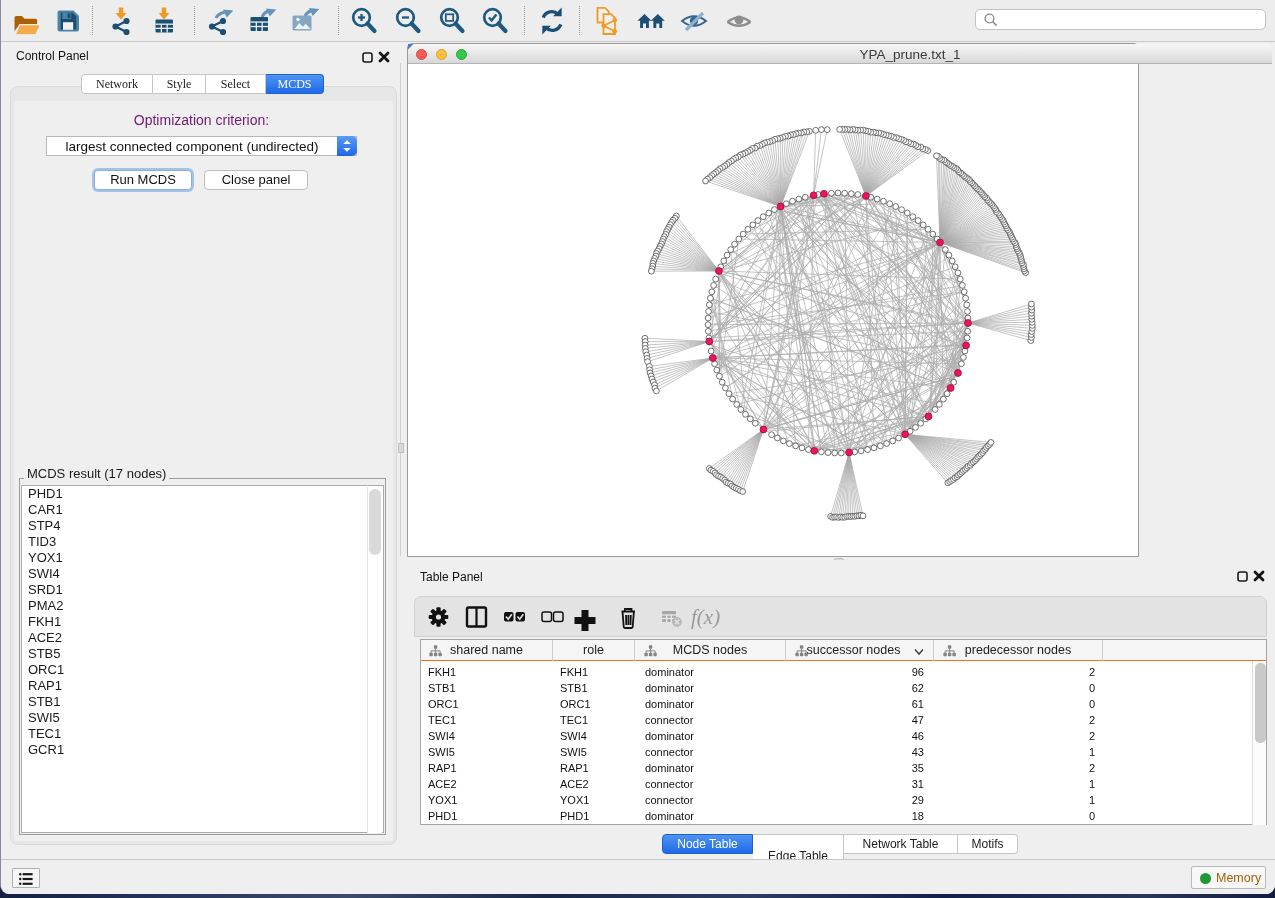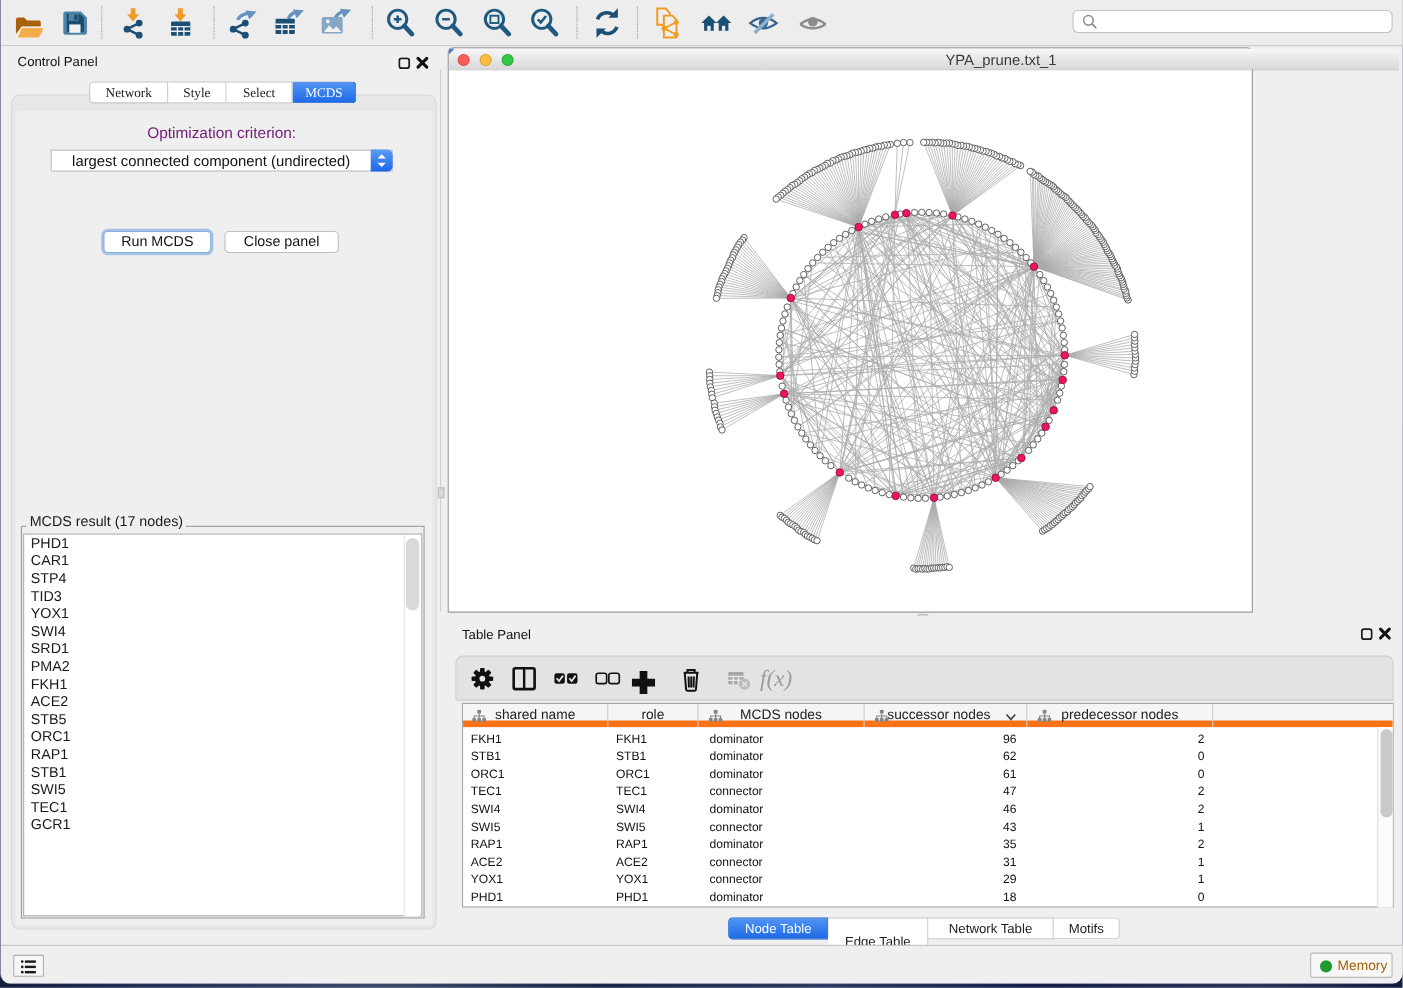--- a/index.html
+++ b/index.html
@@ -24,21 +24,21 @@
 .tabrow .t.last { border-radius:0 4px 4px 0; }
 .tabrow .t.sel { background:linear-gradient(#4f94f2,#1e6ae8); border-color:#1e62d0; color:#fff; }
 .cpcontent { position:absolute; left:9px; top:86px; width:387px; height:759px;
   background:#e7e7e7; border:1px solid #d9d9d9; border-radius:8px; }
 .cpinner { position:absolute; left:3px; top:14px; width:379px; height:740px; background:#efefef; border-radius:3px; }
 .combo { position:absolute; left:45px; top:136px; width:311px; height:20px; background:#fff;
   border:1px solid #b8b8b8; border-radius:0; }
 .combo .stepper { position:absolute; right:-1px; top:-1px; width:20px; height:20px;
   background:linear-gradient(#5a9cf5,#1d66e8); border-radius:0 5px 5px 0; }
 .btn { position:absolute; height:20px; background:#fff; border:1px solid #bdbdbd; border-radius:4px;
-  text-align:center; line-height:18px; font-size:13px; color:#111;margin-top:40px; }
+  text-align:center; line-height:18px; font-size:13px; color:#111; }
 .fieldset { position:absolute; left:18px; top:478px; width:367px; height:357px;
   border:1px solid #9d9d9d; }
 .legend { position:absolute; left:23px; top:466px; background:#efefef; padding:0 3px; font-size:13px; z-index:2; }
 .mlist { position:absolute; left:20px; top:485px; width:363px; height:348px; background:#fff;
   border:1px solid #ababab; line-height:16px; padding:0 0 0 6px; font-size:13px; }
 .mscroll { position:absolute; left:345px; top:1px; width:15px; height:346px; background:#fff; border-left:1px solid #e3e3e3;}
 .mthumb { position:absolute; left:1px; top:2px; width:12px; height:66px; background:#d9d9d9; border-radius:6px; }
 
 .netwin { position:absolute; left:406px; top:43px; width:732px; height:514px;
   background:#fff; border:1px solid #9a9a9a; border-radius:5px 5px 0 0; }
@@ -47,21 +47,21 @@
   border-radius:4px 4px 0 0; }
 .light { position:absolute; top:4.5px; width:11px; height:11px; border-radius:50%; }
 .netcontent { position:absolute; left:0; top:21px; width:864px; height:492px; overflow:hidden; }
 
 .tp { position:absolute; left:406px; top:560px; width:866px; height:299px; background:#efefef; }
 .tptoolbar { position:absolute; left:413px; top:596px; width:853px; height:41px; background:#e3e3e3;
   border:1px solid #d0d0d0; border-radius:7px 7px 0 0; }
 .tbl { position:absolute; left:419px; top:639px; width:847px; height:186px; background:#fff;
   border:1px solid #a5a5a5; font-size:12.5px; }
 .thead { position:absolute; left:0; top:0; width:845px; height:21px; background:#f5f5f5;
-  border-bottom:6px solid #f97316; }
+  border-bottom:1px solid #f97316; }
 .hcell { position:absolute; top:0; height:21px; border-right:1px solid #cccccc; }
 .hlabel { position:absolute; top:3px; width:100%; text-align:center; font-size:12.5px; color:#222; }
 .row { position:absolute; left:0; height:16px; width:845px; }
 .cell { position:absolute; top:4px; font-size:11px; color:#111; }
 .num { text-align:right; }
 .vscroll { position:absolute; left:831px; top:21px; width:14px; height:164px; background:#fcfcfc; border-left:1px solid #ddd; }
 .vthumb { position:absolute; left:1.5px; top:2px; width:11px; height:80px; background:#c9c9c9; border-radius:5px; }
 .bottabs { position:absolute; display:flex; height:20px; }
 .bottabs .t { border:1px solid #c6c6c6; border-left:none; background:#fff; color:#222;
   padding:0 13px; line-height:19px; font-size:12px; }

